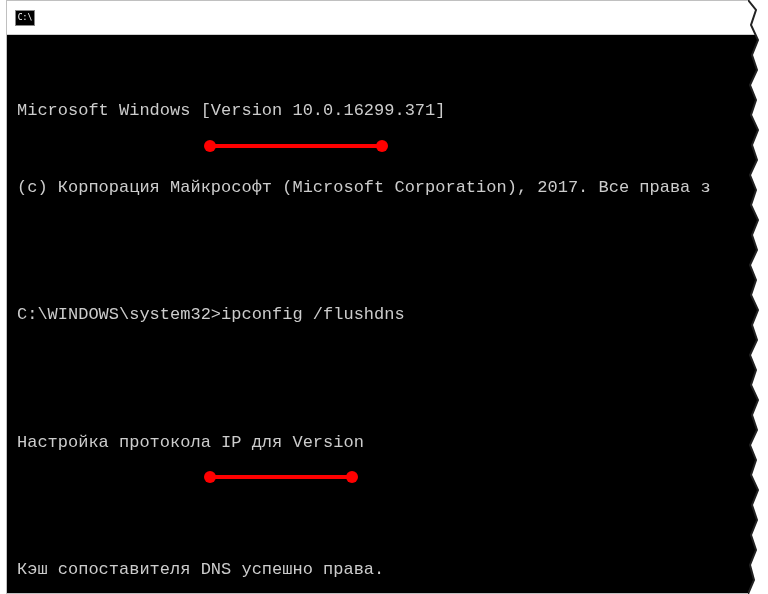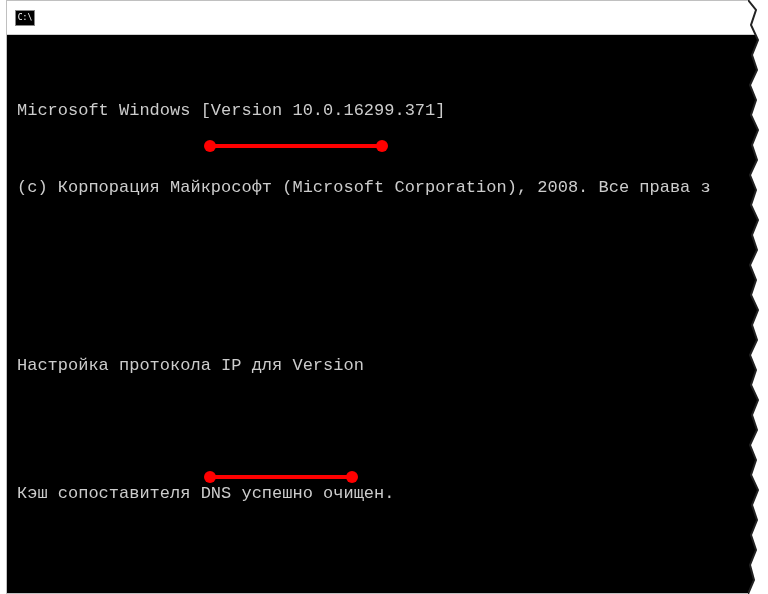--- a/index.html
+++ b/index.html
@@ -86,26 +86,27 @@
   </style>
 </head>
 <body>
 
 <div class="window">
   <div class="titlebar">
     <span class="titlebar-icon">C:\</span>
   </div>
   <div class="terminal">
     <div class="line">Microsoft Windows [Version 10.0.16299.371]</div>
-    <div class="line">(c) Корпорация Майкрософт (Microsoft Corporation), 2008. Все права з</div>
+    <div class="line">(c) Корпорация Майкрософт (Microsoft Corporation), 2017. Все права з</div>
     <div class="line"></div>
+    <div class="line">C:\WINDOWS\system32&gt;ipconfig /flushdns</div>
     <div class="line"></div>
     <div class="line">Настройка протокола IP для Version</div>
     <div class="line"></div>
-    <div class="line">Кэш сопоставителя DNS успешно очищен.</div>
+    <div class="line">Кэш сопоставителя DNS успешно права.</div>
     <div class="line"></div>
     
     <div class="line"></div>
     
     <div class="line"></div>
     
     
     <div class="line"></div>
     
     <div class="line"></div>

